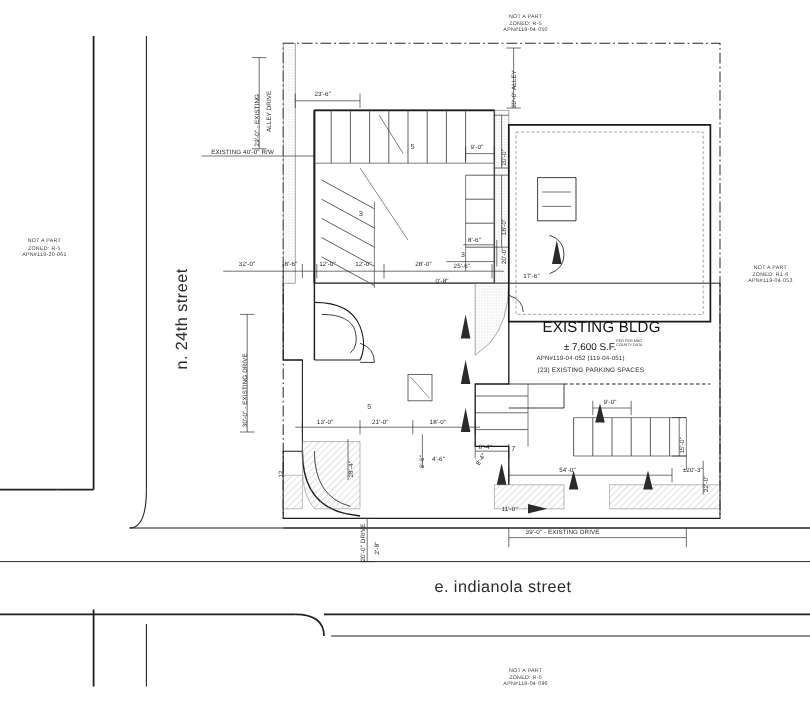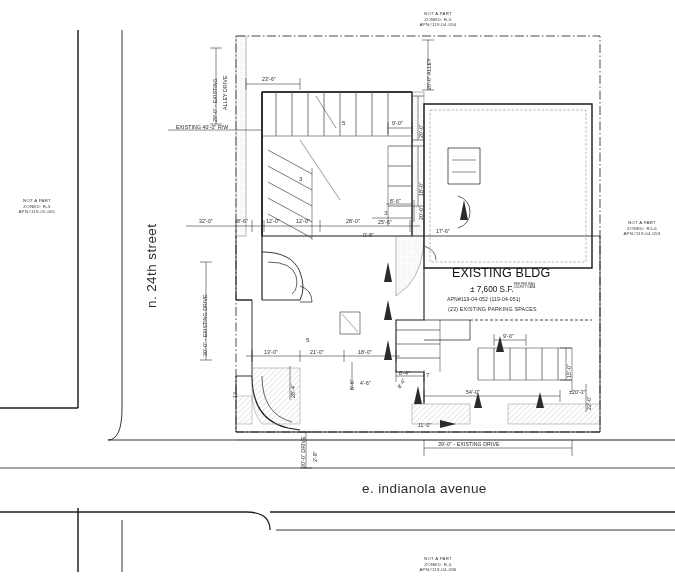--- a/index.html
+++ b/index.html
@@ -287,21 +287,21 @@
     <div>ZONED: R1-6</div>
     <div>APN#119-04-053</div>
   </div>
 
   <div class="note" style="left:404px;top:556px;width:68px;">
     <div>NOT A PART</div>
     <div>ZONED: R-5</div>
     <div>APN#119-04-096</div>
   </div>
 
-  <div class="street" style="left:362px;top:481px;">e. indianola avenue</div>
+  <div class="street" style="left:362px;top:481px;">e. indianola street</div>
   <div class="street-v" style="left:144px;top:308px;">n. 24th street</div>
 
   <div class="bldg-title" style="left:452px;top:266px;">EXISTING BLDG</div>
   <div class="bldg-sf" style="left:470px;top:283px;">
     <span>± 7,600 S.F.</span><span class="bldg-sup">
       <span>PER PER MAG</span><br>
       <span>COUNTY DATA</span>
     </span>
   </div>
   <div class="bldg-apn" style="left:447px;top:296px;">APN#119-04-052 (119-04-051)</div>

